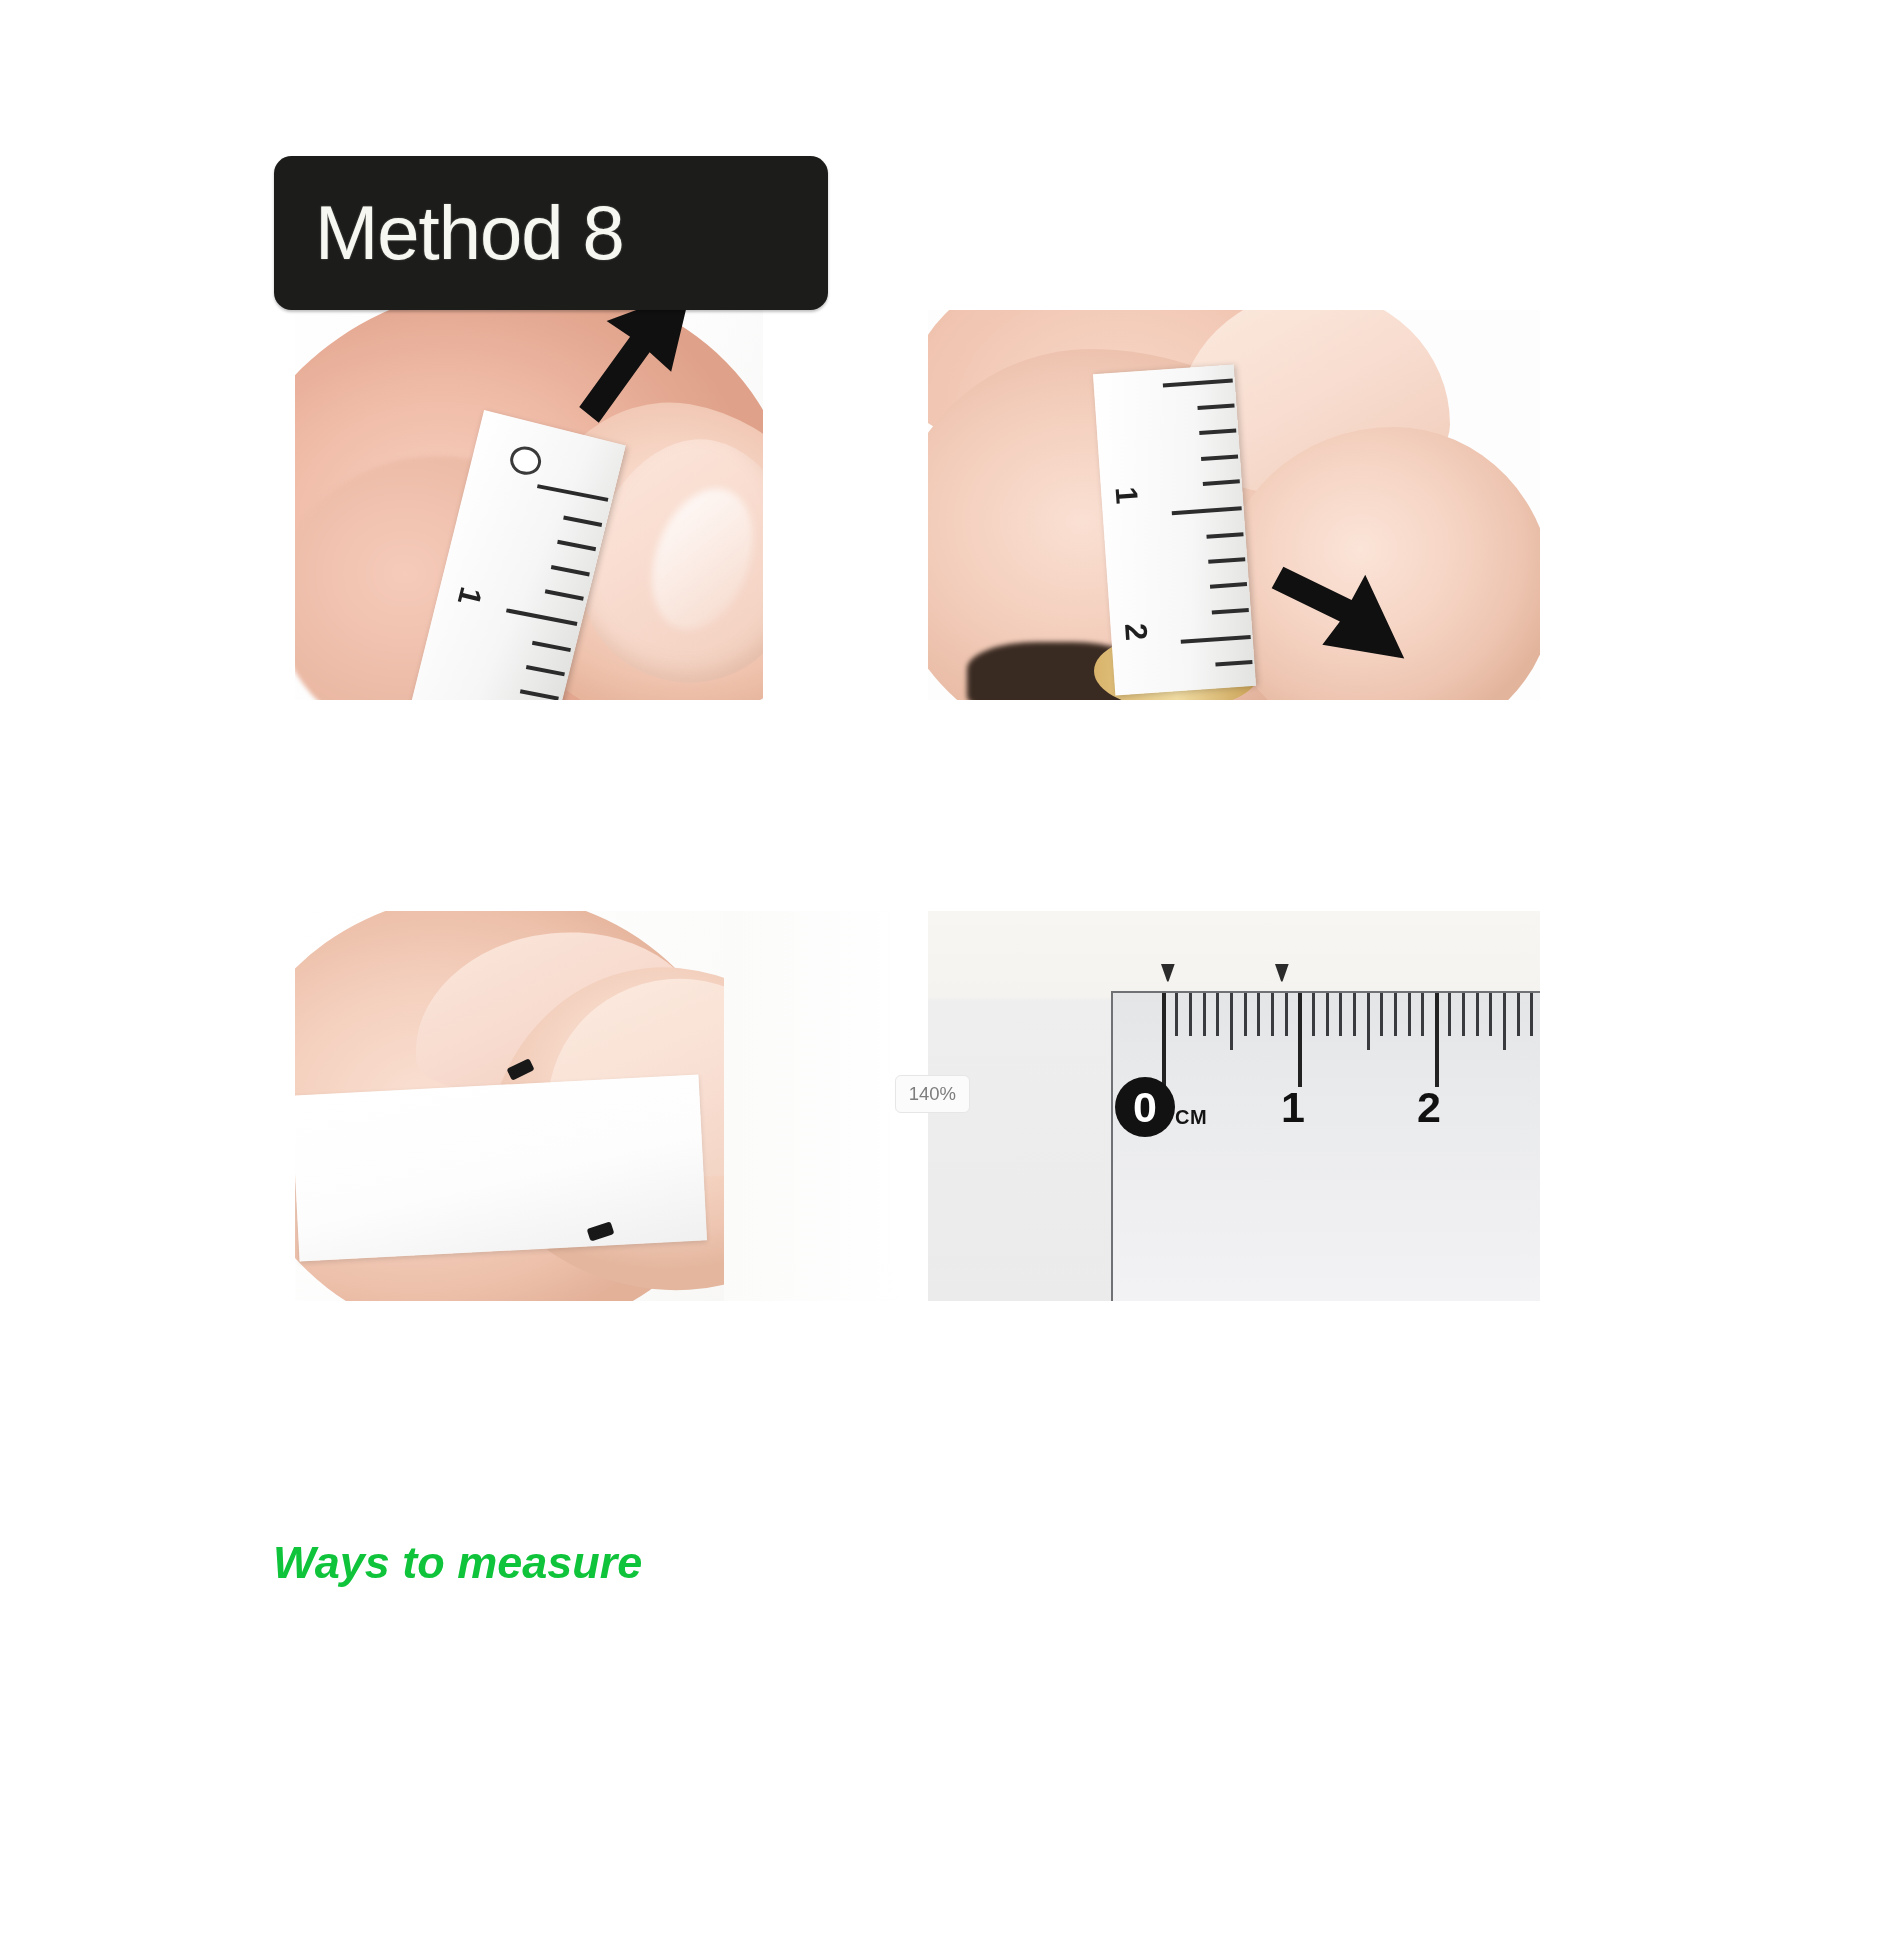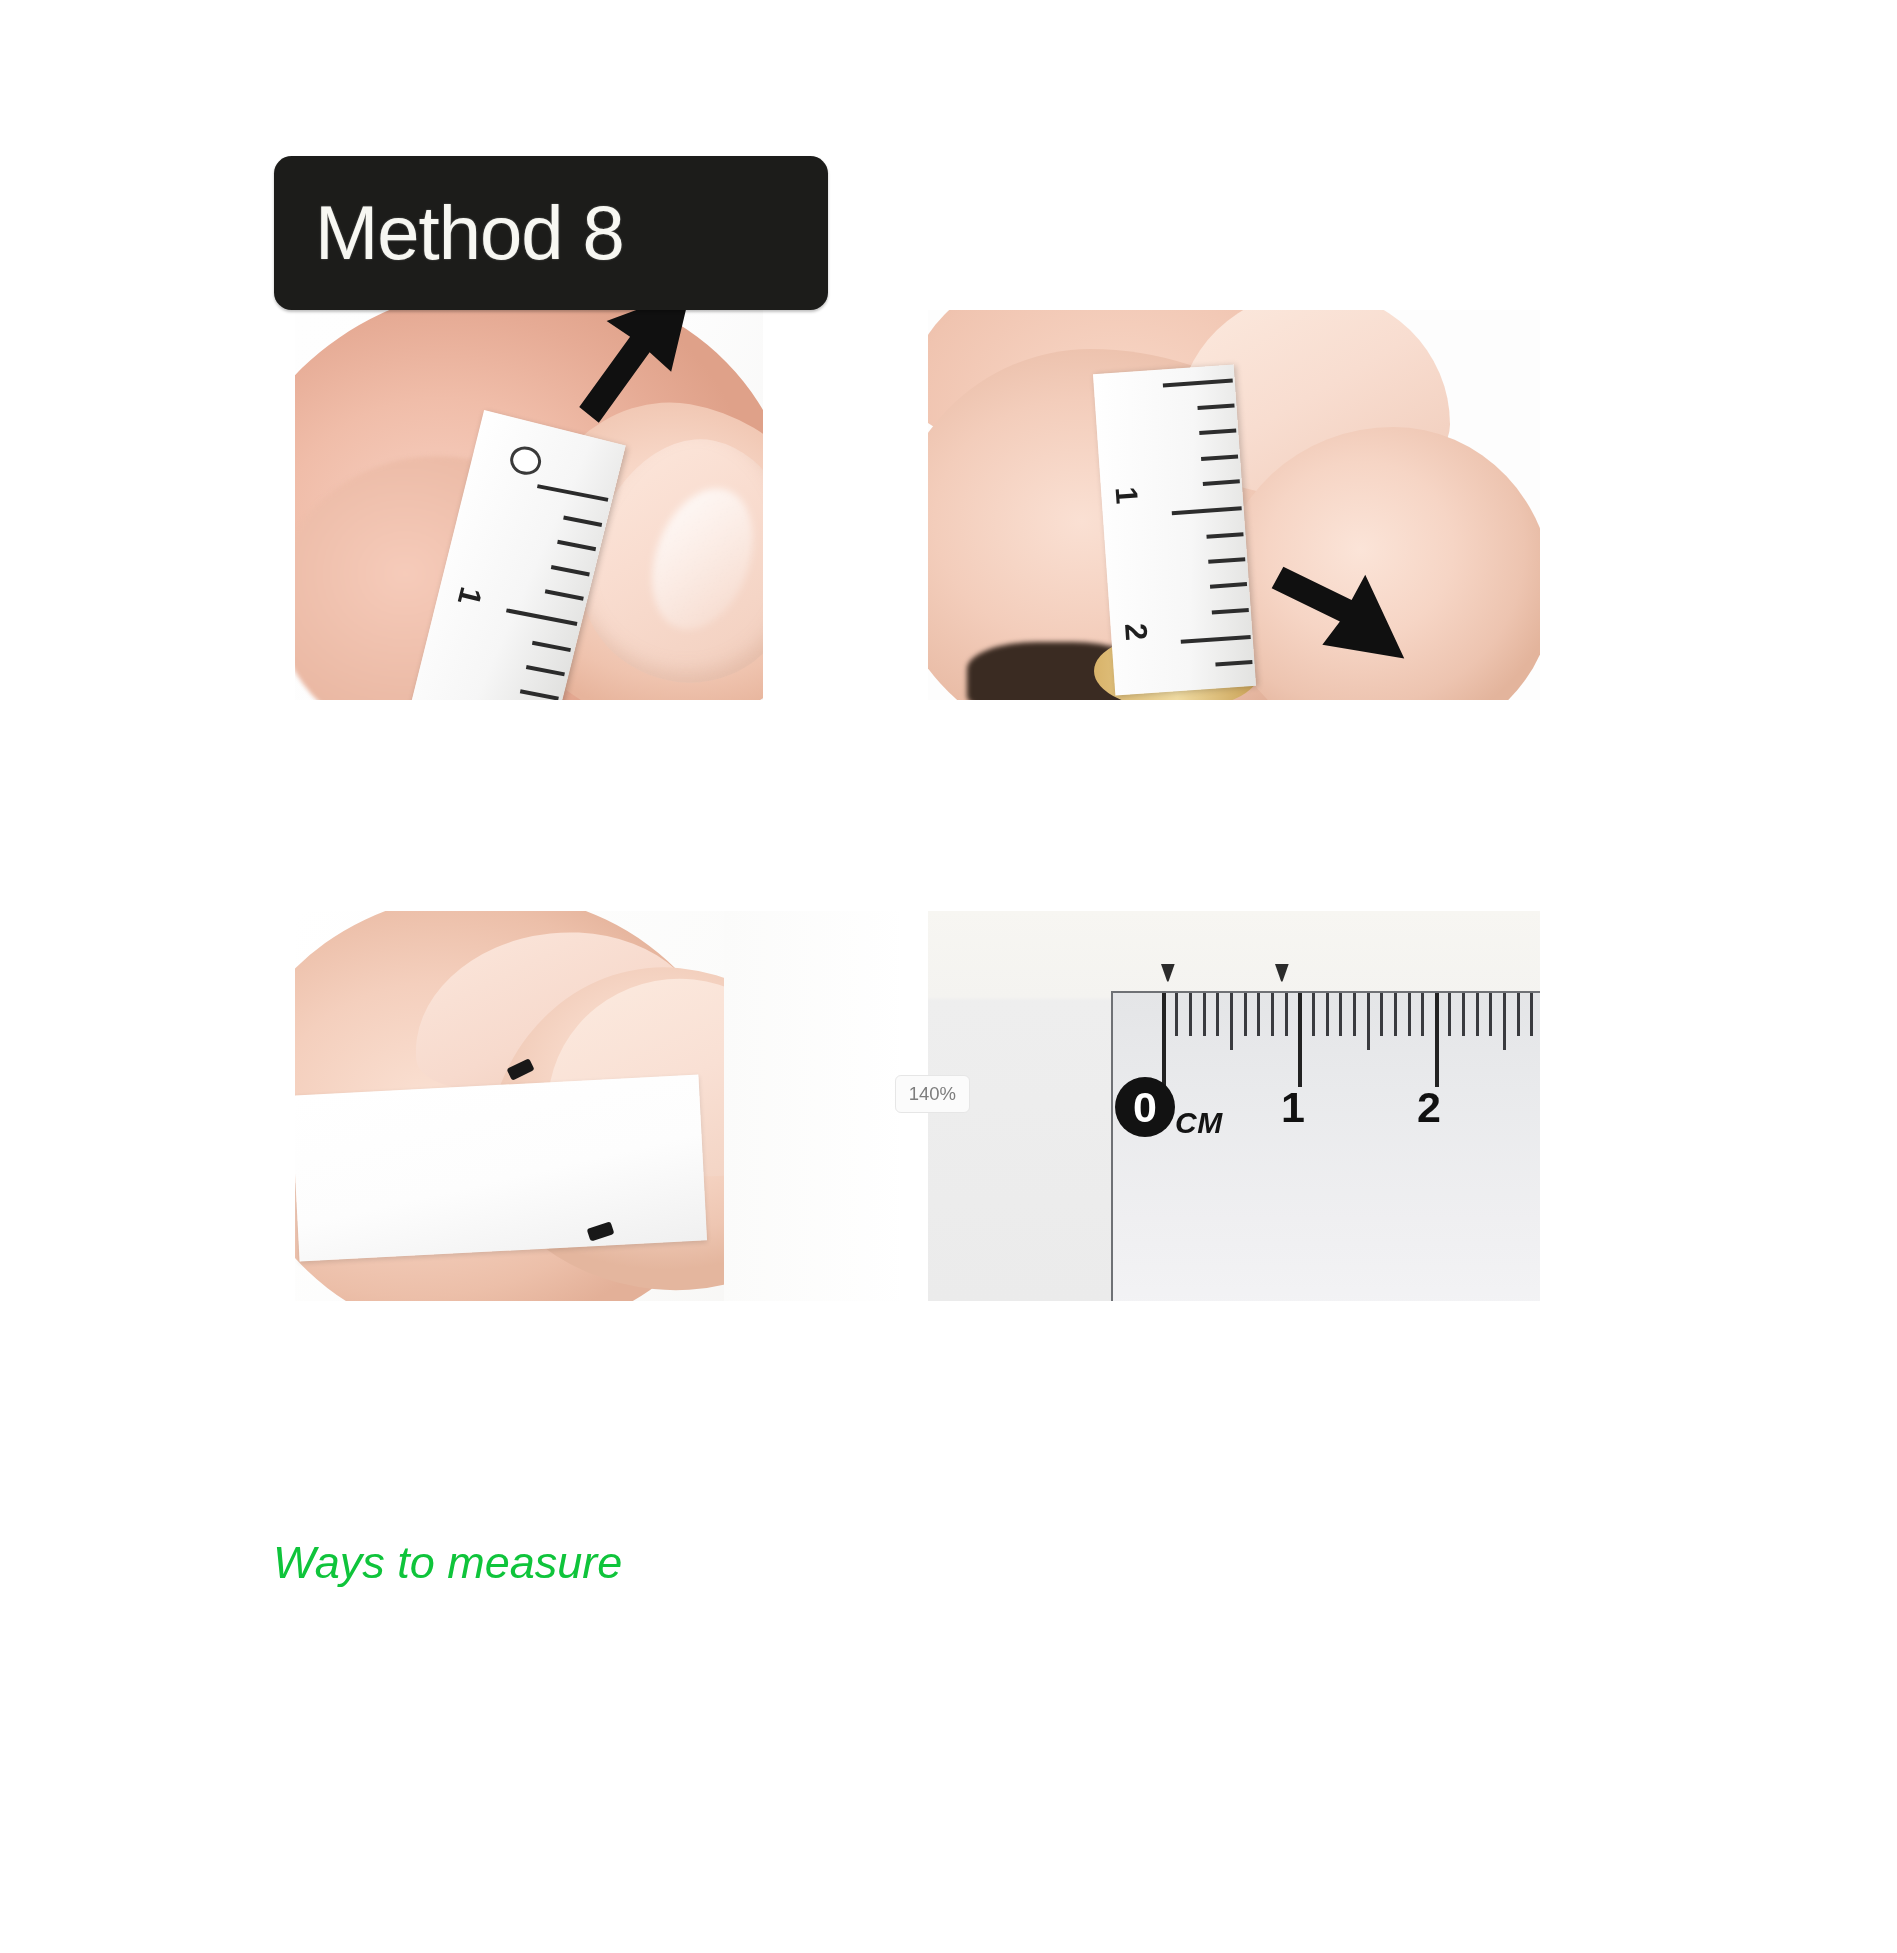--- a/index.html
+++ b/index.html
@@ -68,21 +68,21 @@
     font-family: "Liberation Sans", sans-serif;
   }
 
   
   .heading {
     position: absolute;
     left: 273px;
     top: 1537px;
     color: #0fc43b;
     font-size: 45px;
-    font-weight: normal;
+    font-weight: bold;
     font-style: italic;
     letter-spacing: 0px;
   }
   .body-copy {
     position: absolute;
     left: 273px;
     top: 1621px;
     width: 1356px;
     color: #151515;
     font-size: 53px;
@@ -258,21 +258,21 @@
     font-family:"Liberation Sans", sans-serif;
   }
   .p4-zero-wrap { position:absolute; left:2px; top:84px; }
   .p4-zero {
     width:60px; height:60px; border-radius:50%;
     background:#121212; color:#ffffff; font-size:43px; font-weight:bold;
     display:flex; align-items:center; justify-content:center;
   }
   .p4-cm {
     position:absolute; left:62px; top:113px; color:#141414;
-    font-size:30px; font-weight:bold; letter-spacing:0.5px;font-style:italic;
+    font-size:20px; font-weight:bold; letter-spacing:0.5px;
   }
   .p4-notch {
     position:absolute; width:13.7px; height:17.6px; background:#2b2b2b;
     clip-path: polygon(0 0, 100% 0, 55% 100%, 45% 100%);
   }
 </style>
 </head>
 <body>
 
 <div class="page">

